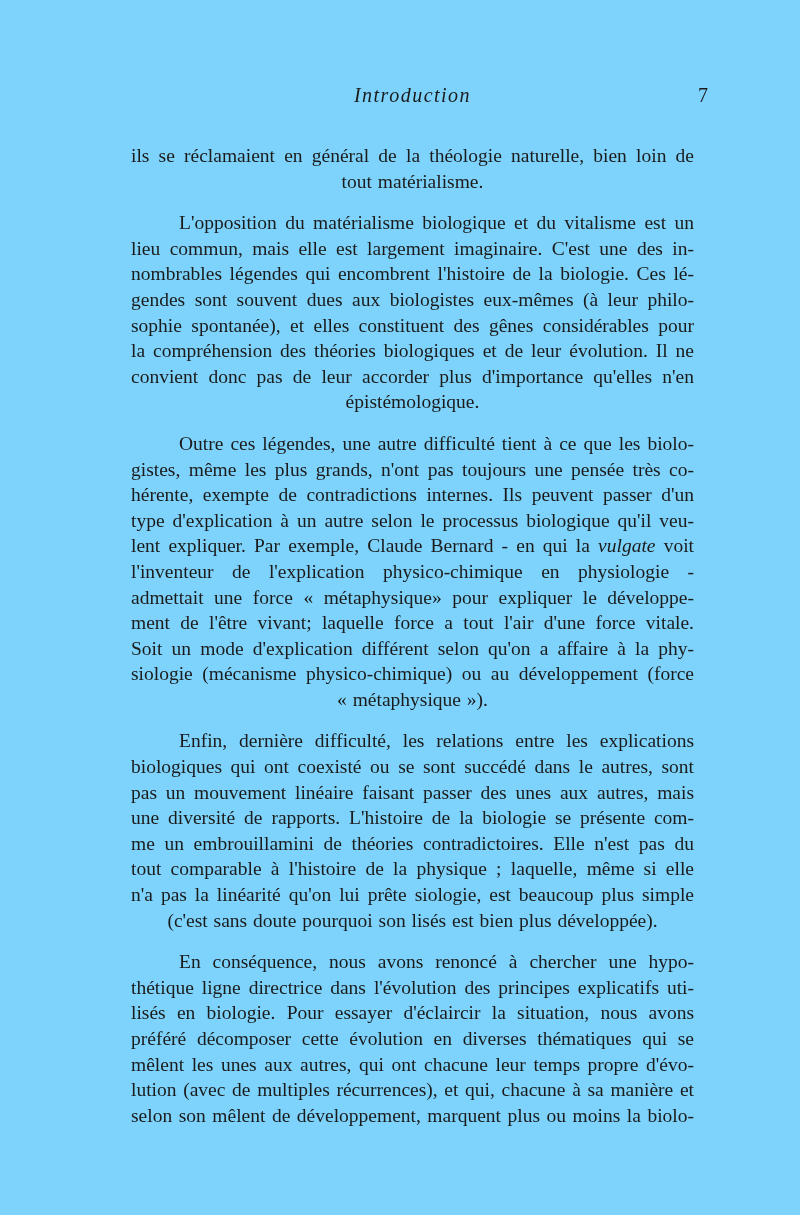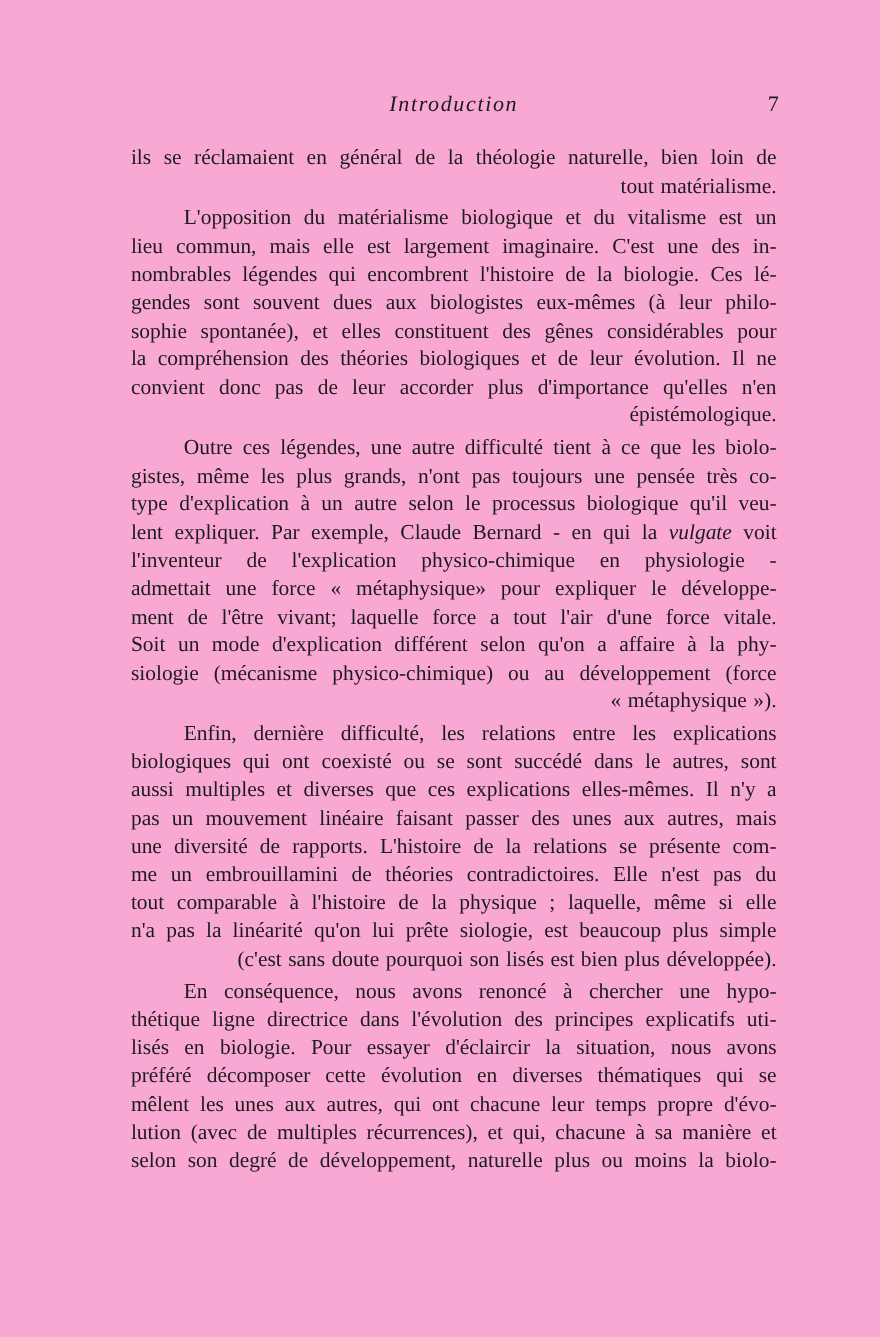--- a/index.html
+++ b/index.html
@@ -1,20 +1,20 @@
 <!DOCTYPE html>
 <html><head>
 <meta charset="utf-8">
 <style>
   html, body { margin: 0; padding: 0; background: #e8e8e8; }
   .page {
     position: relative;
     width: 800px;
     height: 1215px;
-    background: #f9a8d4;
+    background: #7dd3fc;
     font-family: "Liberation Serif", "DejaVu Serif", serif;
     color: #1b1b1b;
     overflow: hidden;
   }
   .header {
     position: absolute;
     left: 115px;
     top: 84px;
     width: 595px;
     height: 26px;
@@ -32,27 +32,27 @@
     right: 2px;
     top: 0;
     font-size: 20px;
   }
   .body-text {
     position: absolute;
     left: 115px;
     top: 127px;
     width: 595px;
   }
-  .para { margin: 4px; }
+  .para { margin: 16px; }
   .line {
     font-size: 19.5px;
     line-height: 25.6px;
     height: 25.6px;
     white-space: normal;
-    text-align: right;
+    text-align: center;
     word-spacing: 1px;
   }
   .line.just {
     text-align: justify;
     text-align-last: justify;
   }
   .line.ind { text-indent: 48px; }
   .line i { font-style: italic; }
 </style>
 </head>
@@ -74,43 +74,43 @@
         <div class="line just">nombrables légendes qui encombrent l'histoire de la biologie. Ces lé-</div>
         <div class="line just">gendes sont souvent dues aux biologistes eux-mêmes (à leur philo-</div>
         <div class="line just">sophie spontanée), et elles constituent des gênes considérables pour</div>
         <div class="line just">la compréhension des théories biologiques et de leur évolution. Il ne</div>
         <div class="line just">convient donc pas de leur accorder plus d'importance qu'elles n'en</div>
         <div class="line">épistémologique.</div>
       </div>
       <div class="para">
         <div class="line just ind">Outre ces légendes, une autre difficulté tient à ce que les biolo-</div>
         <div class="line just">gistes, même les plus grands, n'ont pas toujours une pensée très co-</div>
+        <div class="line just">hérente, exempte de contradictions internes. Ils peuvent passer d'un</div>
         <div class="line just">type d'explication à un autre selon le processus biologique qu'il veu-</div>
         <div class="line just">lent expliquer. Par exemple, Claude Bernard - en qui la <i>vulgate</i> voit</div>
         <div class="line just">l'inventeur de l'explication physico-chimique en physiologie -</div>
         <div class="line just">admettait une force « métaphysique»  pour expliquer le développe-</div>
         <div class="line just">ment de l'être vivant; laquelle force a tout l'air d'une force vitale.</div>
         <div class="line just">Soit un mode d'explication différent selon qu'on a affaire à la phy-</div>
         <div class="line just">siologie (mécanisme physico-chimique) ou au développement (force</div>
         <div class="line">« métaphysique »).</div>
       </div>
       <div class="para">
         <div class="line just ind">Enfin, dernière difficulté, les relations entre les explications</div>
         <div class="line just">biologiques qui ont coexisté ou se sont succédé dans le autres, sont</div>
-        <div class="line just">aussi multiples et diverses que ces explications elles-mêmes. Il n'y a</div>
         <div class="line just">pas un mouvement linéaire faisant passer des unes aux autres, mais</div>
-        <div class="line just">une diversité de rapports. L'histoire de la relations se présente com-</div>
+        <div class="line just">une diversité de rapports. L'histoire de la biologie se présente com-</div>
         <div class="line just">me un embrouillamini de théories contradictoires. Elle n'est pas du</div>
         <div class="line just">tout comparable à l'histoire de la physique ; laquelle, même si elle</div>
         <div class="line just">n'a pas la linéarité qu'on lui prête siologie, est beaucoup plus simple</div>
         <div class="line">(c'est sans doute pourquoi son lisés est bien plus développée).</div>
       </div>
       <div class="para">
         <div class="line just ind">En conséquence, nous avons renoncé à chercher une hypo-</div>
         <div class="line just">thétique ligne directrice dans l'évolution des principes explicatifs uti-</div>
         <div class="line just">lisés en biologie. Pour essayer d'éclaircir la situation, nous avons</div>
         <div class="line just">préféré décomposer cette évolution en diverses thématiques qui se</div>
         <div class="line just">mêlent les unes aux autres, qui ont chacune leur temps propre d'évo-</div>
         <div class="line just">lution (avec de multiples récurrences), et qui, chacune à sa manière et</div>
-        <div class="line just">selon son degré de développement, naturelle plus ou moins la biolo-</div>
+        <div class="line just">selon son mêlent de développement, marquent plus ou moins la biolo-</div>
       </div>
     </div>
 </div>
 
 </body></html>

